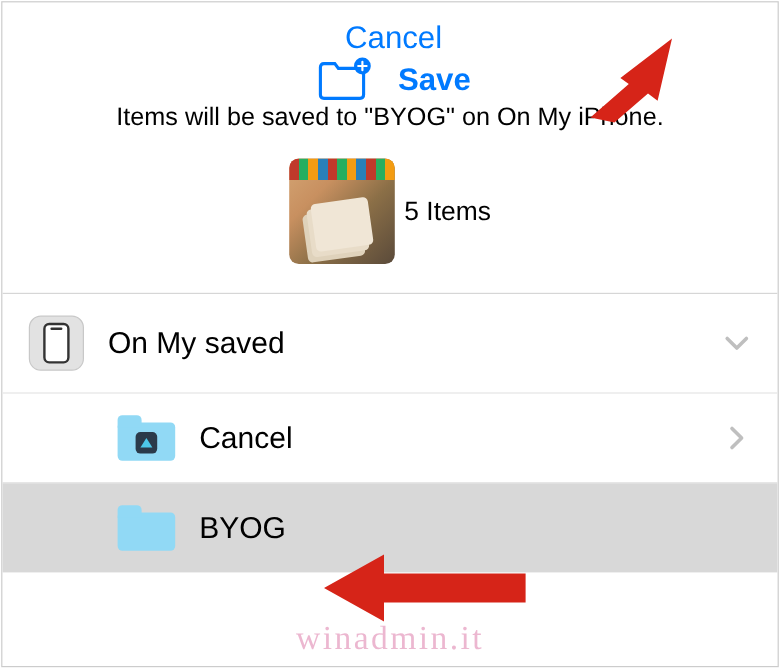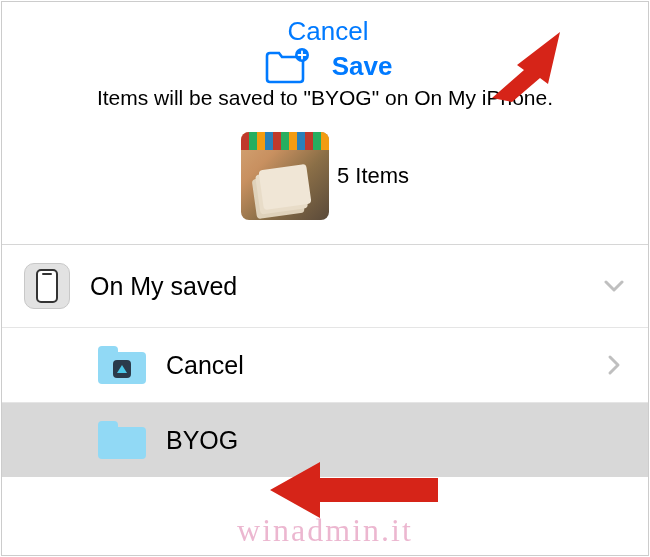--- a/index.html
+++ b/index.html
@@ -228,21 +228,21 @@
       top: 448px;
       left: 268px;
       width: 170px;
       height: 80px;
     }
     .watermark {
       position: absolute;
       bottom: 6px;
       left: 50%;
       transform: translateX(-50%);
-      font-size: 32px;
+      font-size: 28px;
       letter-spacing: 2px;
       color: rgba(200, 50, 120, 0.35);
       font-family: Georgia, serif;
       pointer-events: none;
     }
   </style>
 </head>
 <body>
 
 <div class="container">

